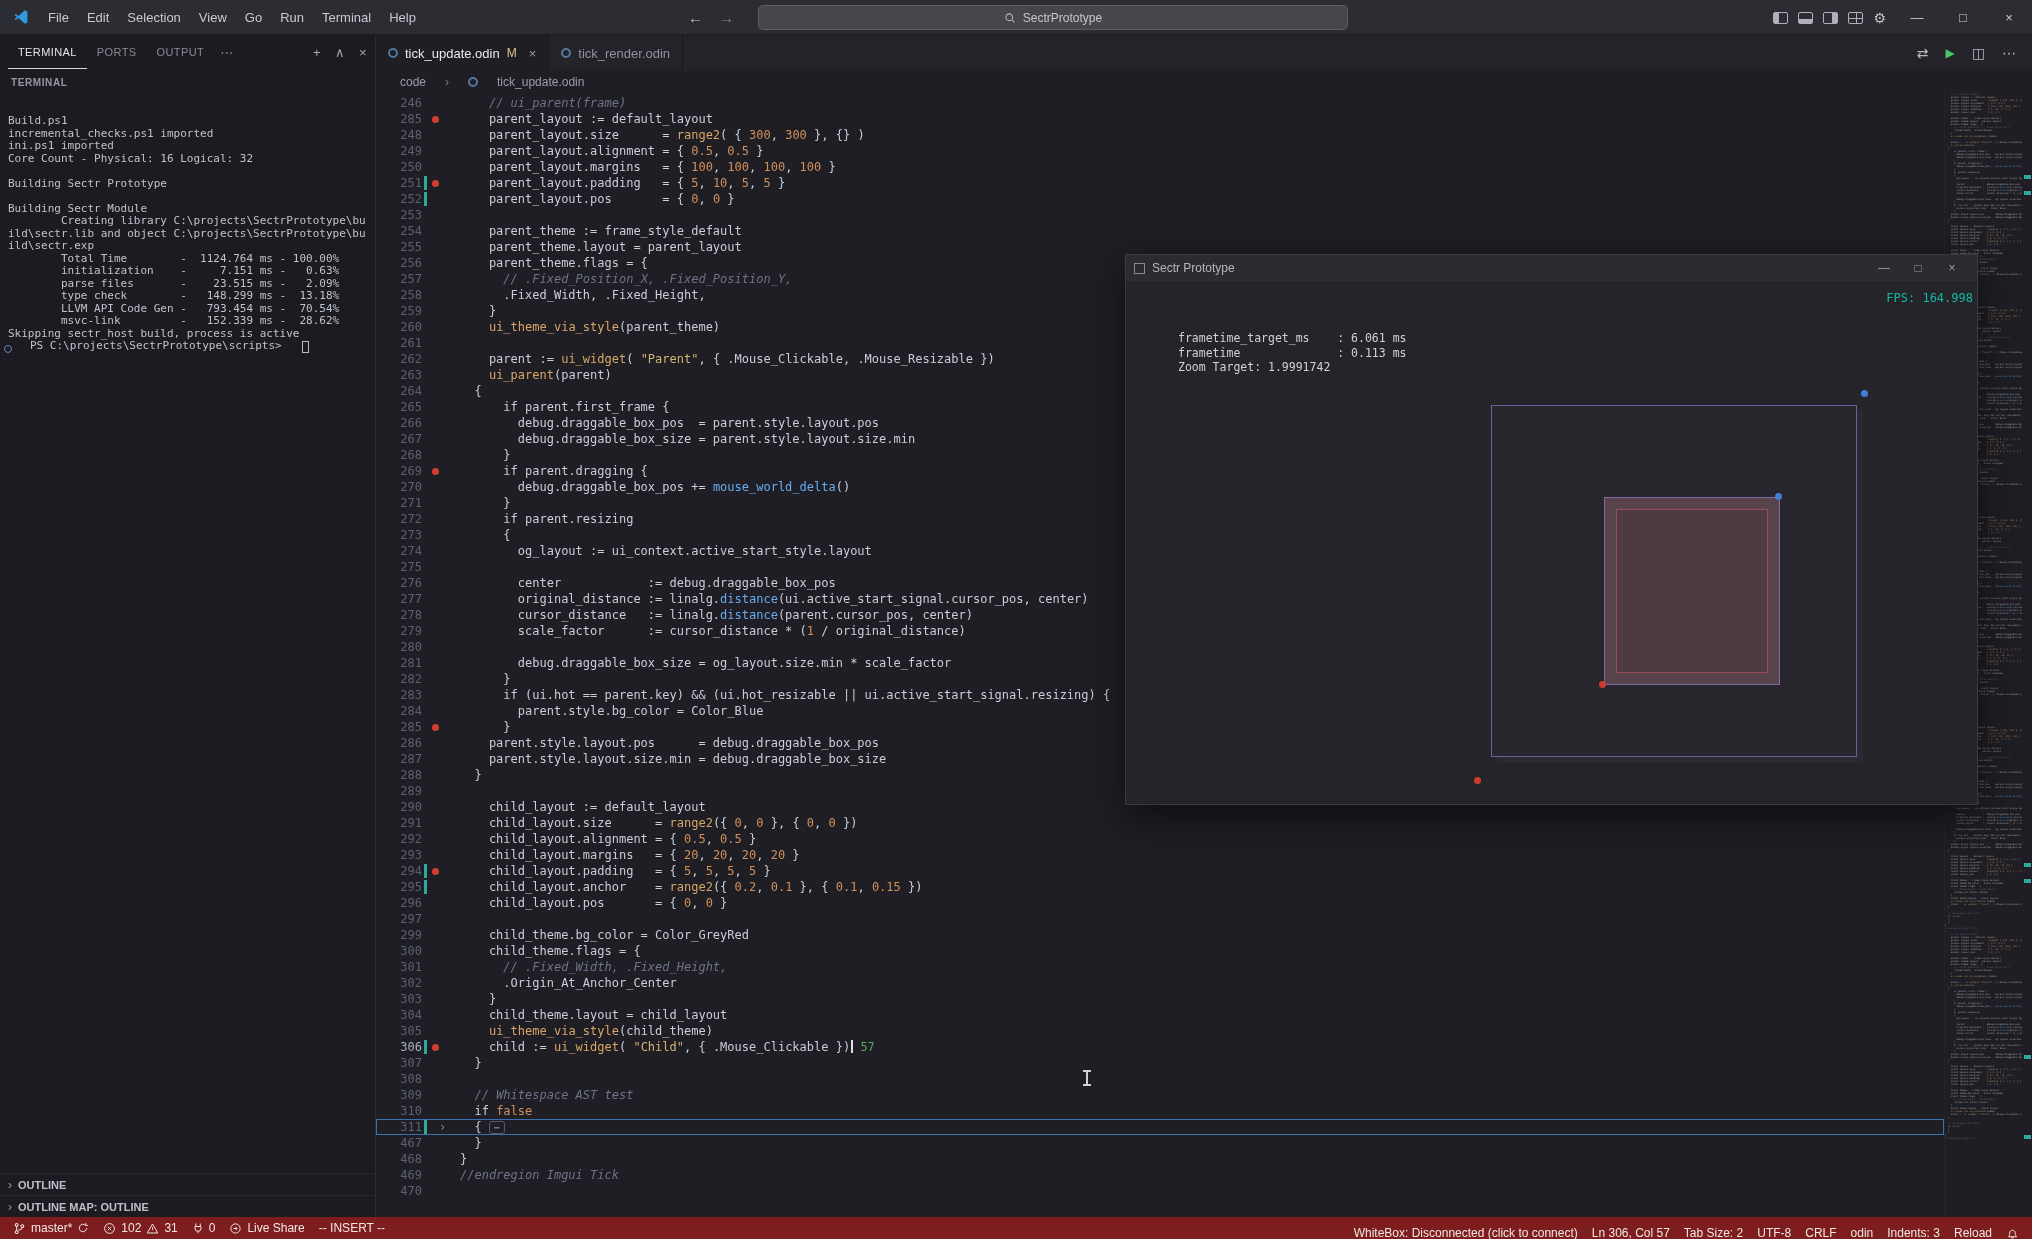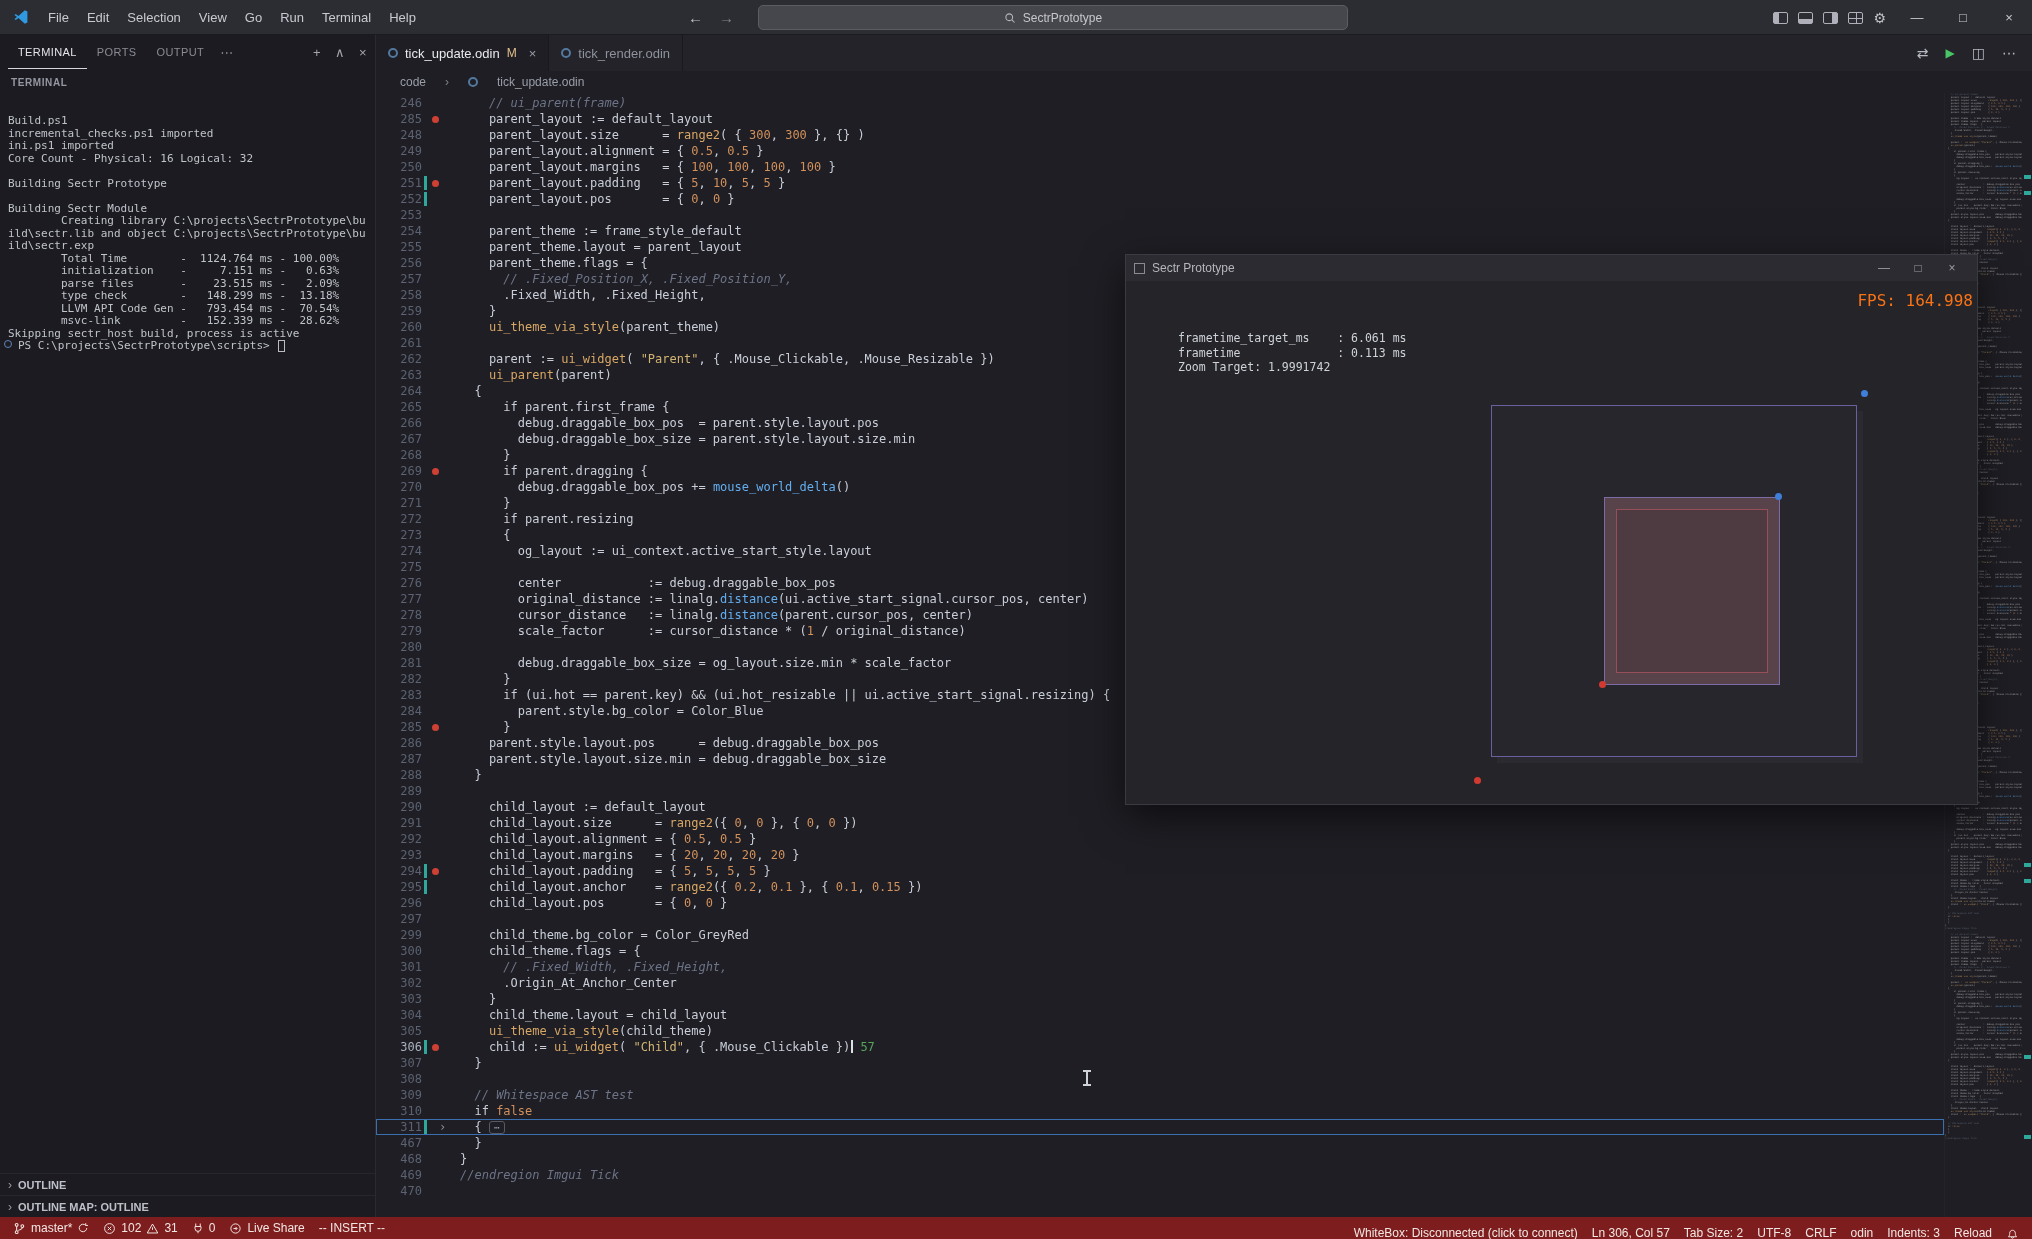--- a/index.html
+++ b/index.html
@@ -34,21 +34,21 @@
   .side-panel{width:376px;background:#1b1b21;border-right:1px solid #2a2a31;display:flex;flex-direction:column}
   .panel-tabbar{height:34px;display:flex;align-items:stretch;padding:0 8px;font-size:11px;letter-spacing:.4px;color:#8b8b95}
   #panel-tabs{display:flex}
   .panel-tab{padding:0 10px;display:flex;align-items:center;border-bottom:1px solid transparent;cursor:default}
   .panel-tab.active{color:#e4e4ea;border-bottom-color:#d7d7dd}
   .panel-tab-overflow{display:flex;align-items:center;padding:0 6px;font-size:13px;color:#9a9aa3}
   .panel-actions{margin-left:auto;display:flex;align-items:center;gap:14px;font-size:13px;color:#a5a5ae}
   .panel-section-label{font-size:10px;font-weight:bold;letter-spacing:.6px;color:#9597a1;padding:8px 0 2px 11px;height:24px}
   .terminal{flex:1;overflow:hidden;padding:22px 8px 0 8px;font-family:"DejaVu Sans Mono",monospace;font-size:11px;line-height:12.5px;color:#bfc3ca}
   .t-line{white-space:pre-wrap;word-break:break-all;min-height:12.5px}
-  .prompt-row{display:flex;align-items:flex-start;gap:6px;white-space:pre}
+  .prompt-row{display:flex;align-items:flex-end;gap:18px;white-space:pre}
   .cmd-circle{width:8px;height:8px;border:1px solid #5f86b5;border-radius:50%;flex:none;margin-left:-4px}
   .term-cursor{display:inline-block;width:7px;height:12px;border:1px solid #b9bdc6;margin-left:2px;vertical-align:-2px}
   .panel-bottom{margin-top:auto}
   .outline-row{height:22px;border-top:1px solid #26262d;display:flex;align-items:center;gap:6px;padding-left:8px;font-size:11px;font-weight:bold;color:#bdc0c8}
   .outline-row .chevron{font-size:12px;color:#9a9ea8;font-weight:normal}
 
   
   .editor-col{flex:1;display:flex;flex-direction:column;background:#1e1e24;min-width:0}
   .tab-bar{height:36px;background:#232329;display:flex;align-items:stretch}
   .tab{display:flex;align-items:center;gap:7px;padding:0 12px;font-size:13px;background:#232329;color:#8e929c;border-right:1px solid #18181d;cursor:default}
@@ -86,21 +86,21 @@
   .scrollcol{position:absolute;right:0;top:0;bottom:0;width:10px;background:#1e1e24}
   .ruler-mark{position:absolute;right:1px;width:7px;height:4px;background:#2ea89b}
 
   
   .overlay{position:absolute;left:1125px;top:254px;width:853px;height:551px;background:#242429;border:1px solid #3a3a42;box-shadow:0 12px 38px rgba(0,0,0,.55);z-index:40}
   .ov-title{height:26px;background:#2b2b31;display:flex;align-items:center;gap:7px;padding:0 8px;font-size:12px;color:#b6b6be}
   .ov-icon{width:11px;height:11px;border:1px solid #8a8a92}
   .ov-controls{margin-left:auto;display:flex}
   .ov-btn{width:34px;height:26px;display:flex;align-items:center;justify-content:center;color:#9b9ba3;font-size:12px}
   .ov-body{position:relative;height:523px;overflow:hidden;font-family:"DejaVu Sans Mono",monospace}
-  .fps{position:absolute;top:10px;right:4px;font-size:16px;color:#f97316;white-space:nowrap}
+  .fps{position:absolute;top:10px;right:4px;font-size:12px;color:#14b8a6;white-space:nowrap}
   .stats{position:absolute;left:52px;top:50px;font-size:11.5px;line-height:14.5px;color:#ced2d9;white-space:pre}
   .box-shadowrect{position:absolute;left:371px;top:130px;width:366px;height:352px;background:#2a2a30}
   .parent-box{position:absolute;left:365px;top:124px;width:366px;height:352px;background:#26262c;border:1px solid #6b5fa0}
   .child-box{position:absolute;left:478px;top:216px;width:176px;height:188px;background:#574349;border:1px solid #7d6ba6}
   .child-inner{position:absolute;left:490px;top:228px;width:152px;height:164px;background:#4e3b42;border:1px solid #97505a}
   .dbg-dot{position:absolute;width:7px;height:7px;border-radius:50%}
   .dbg-blue{background:#3f7fd9}
   .dbg-red{background:#d03a30}
 
   

